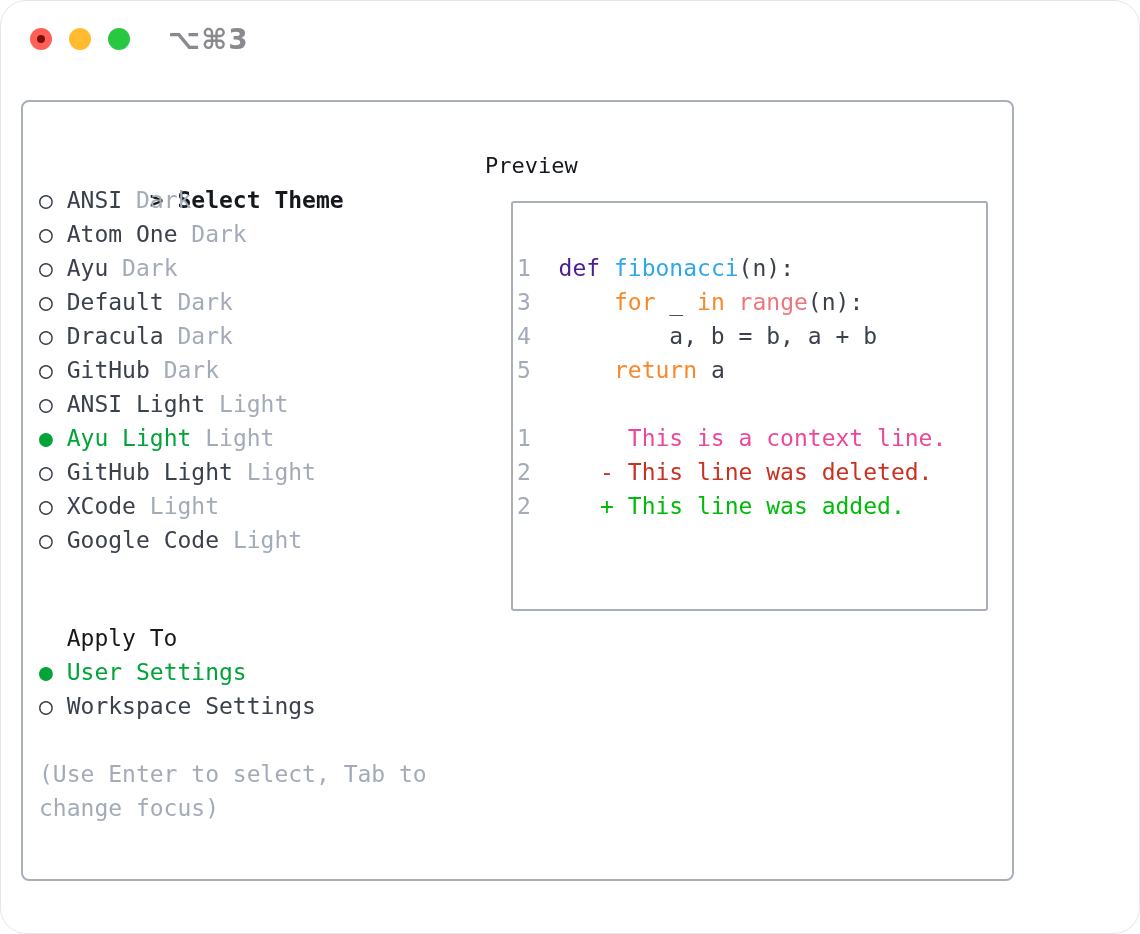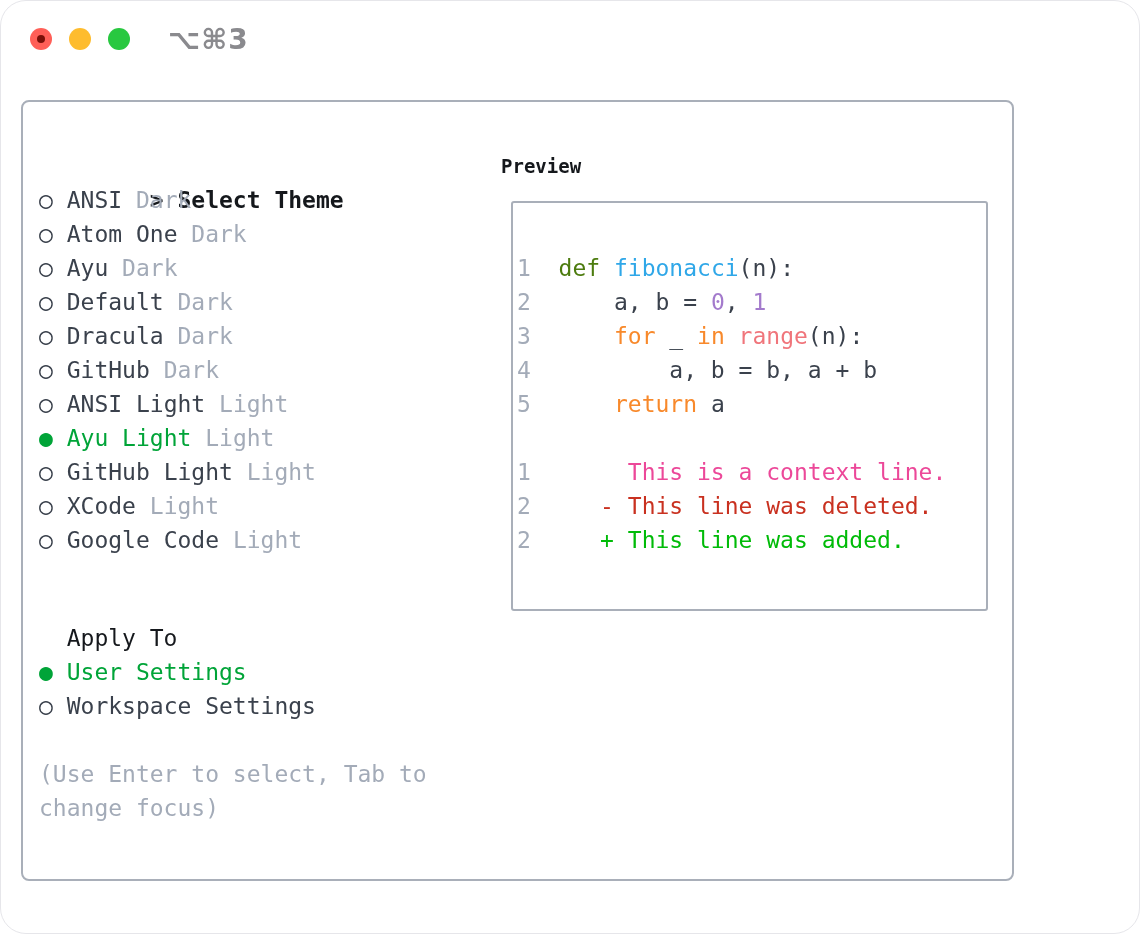--- a/index.html
+++ b/index.html
@@ -23,22 +23,22 @@
     position:absolute;left:16px;top:47px;width:446px;
     font-size:23px;line-height:34px;
   }
   .row{height:34px;white-space:pre;}
   .spacer{height:34px;}
   .hdr{font-weight:bold;}
   .hdr-name{margin-left:1ch;}
   .apply-hdr{padding-left:2ch;margin-top:30px;}
   .hint{white-space:pre-wrap;}
   .preview-hdr{
-    position:absolute;left:478px;top:47px;height:34px;line-height:34px;
-    font-size:19px;font-weight:bold;
+    position:absolute;left:462px;top:47px;height:34px;line-height:34px;
+    font-size:22px;font-weight:normal;
   }
   .preview-box{
     position:absolute;left:488px;top:99px;width:477px;height:410px;
     box-sizing:border-box;border:2px solid;border-radius:3px;
   }
   .code{
     position:absolute;left:4px;top:48px;right:0;
     font-size:23px;line-height:34px;
   }
   .code-line{height:34px;white-space:pre;}
@@ -90,22 +90,21 @@
 
       <div class="spacer"></div>
 
       <div class="hint" style="color: rgb(163, 171, 184);">(Use Enter to select, Tab to change focus)</div>
     </div>
 
     <div class="preview-hdr" style="color: rgb(21, 24, 28);">Preview</div>
 
     <div class="preview-box" style="border-color: rgb(169, 175, 185);">
       <div class="code" id="code-block">
-          <div class="code-line"><span style="color: rgb(163, 171, 184);">1</span><span style="color: rgb(58, 65, 76);">  </span><span style="color: #4d7c0f;">def</span><span style="color: rgb(58, 65, 76);"> </span><span style="color: rgb(47, 167, 232);">fibonacci</span><span style="color: rgb(58, 65, 76);">(n):</span></div>
-          <div class="code-line"><span style="color: rgb(163, 171, 184);">2</span><span style="color: rgb(58, 65, 76);">      a, b = </span><span style="color: rgb(163, 122, 204);">0</span><span style="color: rgb(58, 65, 76);">, </span><span style="color: rgb(163, 122, 204);">1</span></div>
+          <div class="code-line"><span style="color: rgb(163, 171, 184);">1</span><span style="color: rgb(58, 65, 76);">  </span><span style="color: #4c1d95;">def</span><span style="color: rgb(58, 65, 76);"> </span><span style="color: rgb(47, 167, 232);">fibonacci</span><span style="color: rgb(58, 65, 76);">(n):</span></div>
           <div class="code-line"><span style="color: rgb(163, 171, 184);">3</span><span style="color: rgb(58, 65, 76);">      </span><span style="color: rgb(248, 137, 43);">for</span><span style="color: rgb(58, 65, 76);"> _ </span><span style="color: rgb(248, 137, 43);">in</span><span style="color: rgb(58, 65, 76);"> </span><span style="color: rgb(240, 117, 123);">range</span><span style="color: rgb(58, 65, 76);">(n):</span></div>
           <div class="code-line"><span style="color: rgb(163, 171, 184);">4</span><span style="color: rgb(58, 65, 76); margin-top: 12px;">          a, b = b, a + b</span></div>
           <div class="code-line"><span style="color: rgb(163, 171, 184);">5</span><span style="color: rgb(58, 65, 76);">      </span><span style="color: rgb(248, 137, 43);">return</span><span style="color: rgb(58, 65, 76);"> a</span></div>
           <div class="code-line">&nbsp;</div>
           <div class="code-line"><span style="color: rgb(163, 171, 184);">1</span><span style="color: #ec4899;">       This is a context line.</span></div>
           <div class="code-line"><span style="color: rgb(163, 171, 184);">2</span><span style="color: rgb(201, 49, 32);">     - This line was deleted.</span></div>
           <div class="code-line"><span style="color: rgb(163, 171, 184);">2</span><span style="color: rgb(0, 187, 8);">     + This line was added.</span></div>
         </div>
     </div>
 

